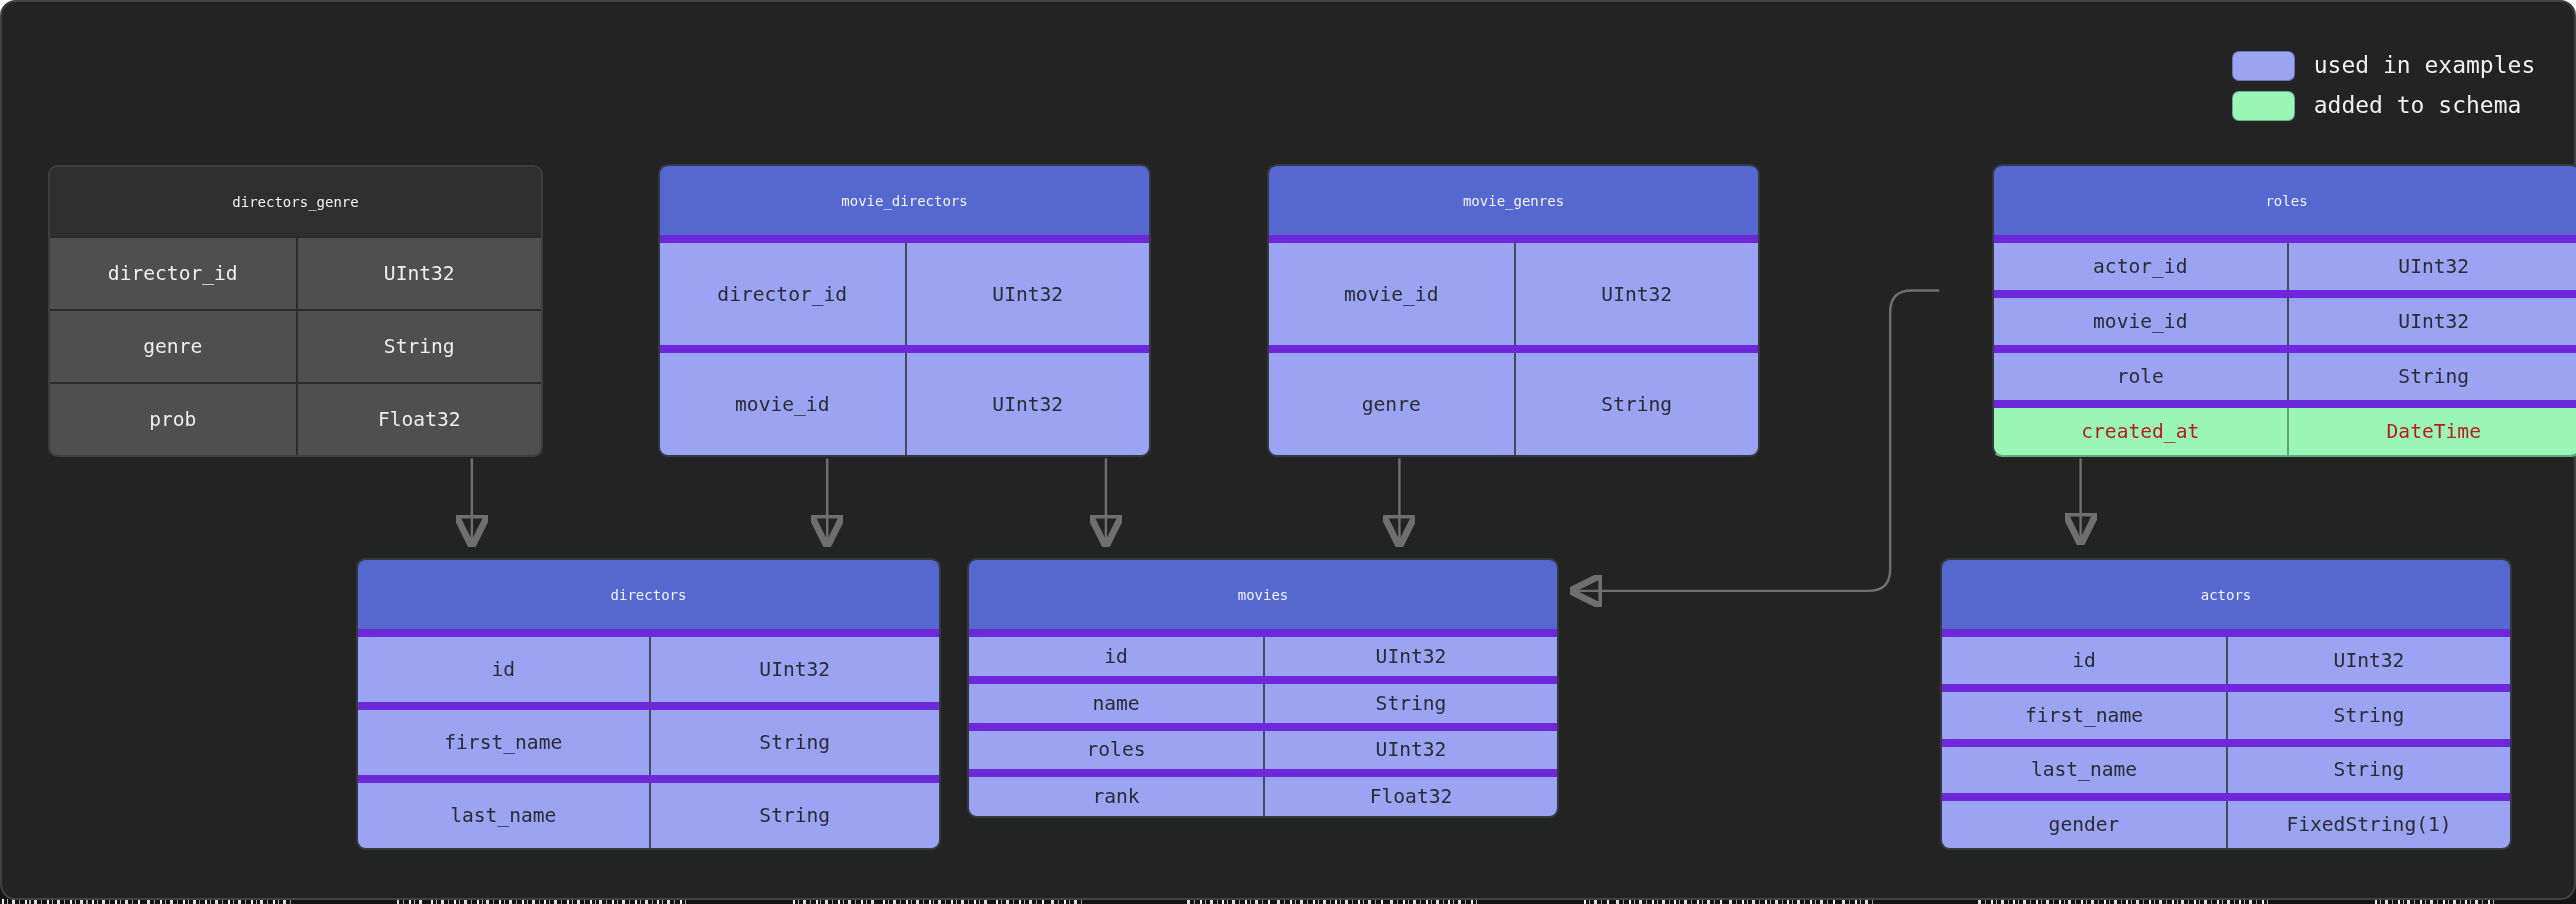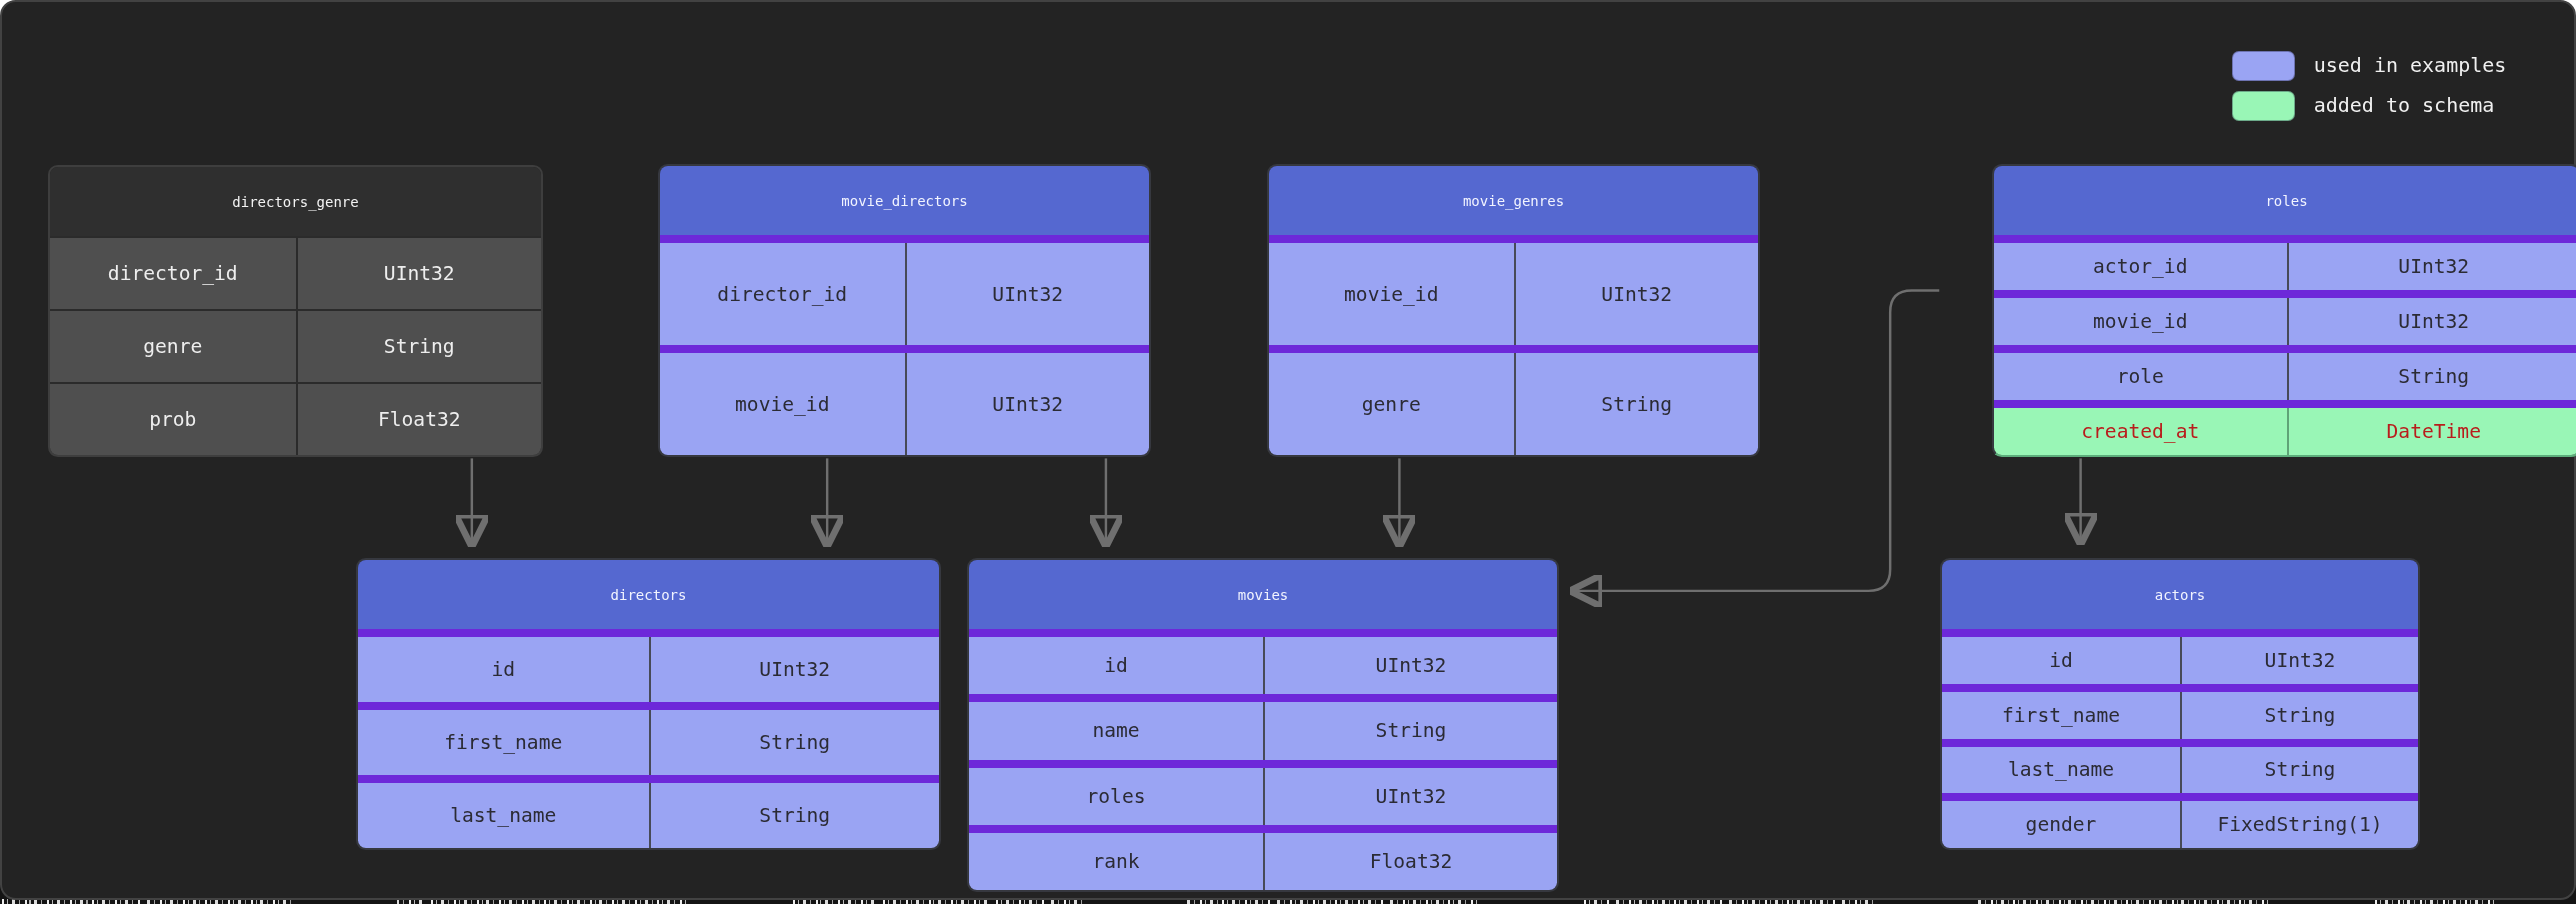--- a/index.html
+++ b/index.html
@@ -25,21 +25,21 @@
     position:absolute;left:0;top:0;width:2576px;height:900px;box-sizing:border-box;
     background:#232323;border:2px solid #424242;border-radius:15.7px;
   }
   
   #edges{position:absolute;left:0;top:0;width:2576px;height:904px;pointer-events:none;}
   #edges line,#edges path{stroke:#6f6f6f;stroke-width:2.5;fill:none;}
   
   .legend{position:absolute;left:2232px;top:51px;display:flex;flex-direction:column;gap:10.8px;}
   .legend-item{display:flex;align-items:center;gap:18.7px;height:29.5px;}
   .swatch{width:63px;height:29.5px;border-radius:6.9px;box-sizing:border-box;border:1.5px solid rgba(25,25,55,.35);}
-  .legend-label{font-size:20px;color:#f0f0f0;white-space:nowrap;line-height:29.5px;}
+  .legend-label{font-size:23px;color:#f0f0f0;white-space:nowrap;line-height:29.5px;}
   
   .tbl{
     position:absolute;display:flex;flex-direction:column;box-sizing:border-box;
     border-radius:9.8px;overflow:hidden;border:2px solid #36383f;
   }
   .tbl-header{flex:0 0 69px;display:flex;align-items:center;justify-content:center;font-size:14px;}
   .tbl-row{flex:1 1 0;display:flex;}
   .cell{width:50%;display:flex;align-items:center;justify-content:center;font-size:19.6px;box-sizing:border-box;}
   
   .theme-blue{border-color:#36383f;}
@@ -157,40 +157,40 @@
       </div>
       <div class="tbl-row">
         <div class="cell name">first_name</div>
         <div class="cell type">String</div>
       </div>
       <div class="tbl-row">
         <div class="cell name">last_name</div>
         <div class="cell type">String</div>
       </div>
     </div>
-    <div class="tbl theme-blue" style="left: 967px; top: 558px; width: 592px; height: 334px;">
+    <div class="tbl theme-blue" style="left: 967px; top: 558px; width: 592px; height: 260px;">
       <div class="tbl-header">movies</div>
       <div class="tbl-row">
         <div class="cell name">id</div>
         <div class="cell type">UInt32</div>
       </div>
       <div class="tbl-row">
         <div class="cell name">name</div>
         <div class="cell type">String</div>
       </div>
       <div class="tbl-row">
         <div class="cell name">roles</div>
         <div class="cell type">UInt32</div>
       </div>
       <div class="tbl-row">
         <div class="cell name">rank</div>
         <div class="cell type">Float32</div>
       </div>
     </div>
-    <div class="tbl theme-blue" style="left: 1940px; top: 558px; width: 480px; height: 292px;">
+    <div class="tbl theme-blue" style="left: 1940px; top: 558px; width: 572px; height: 292px;">
       <div class="tbl-header">actors</div>
       <div class="tbl-row">
         <div class="cell name">id</div>
         <div class="cell type">UInt32</div>
       </div>
       <div class="tbl-row">
         <div class="cell name">first_name</div>
         <div class="cell type">String</div>
       </div>
       <div class="tbl-row">

